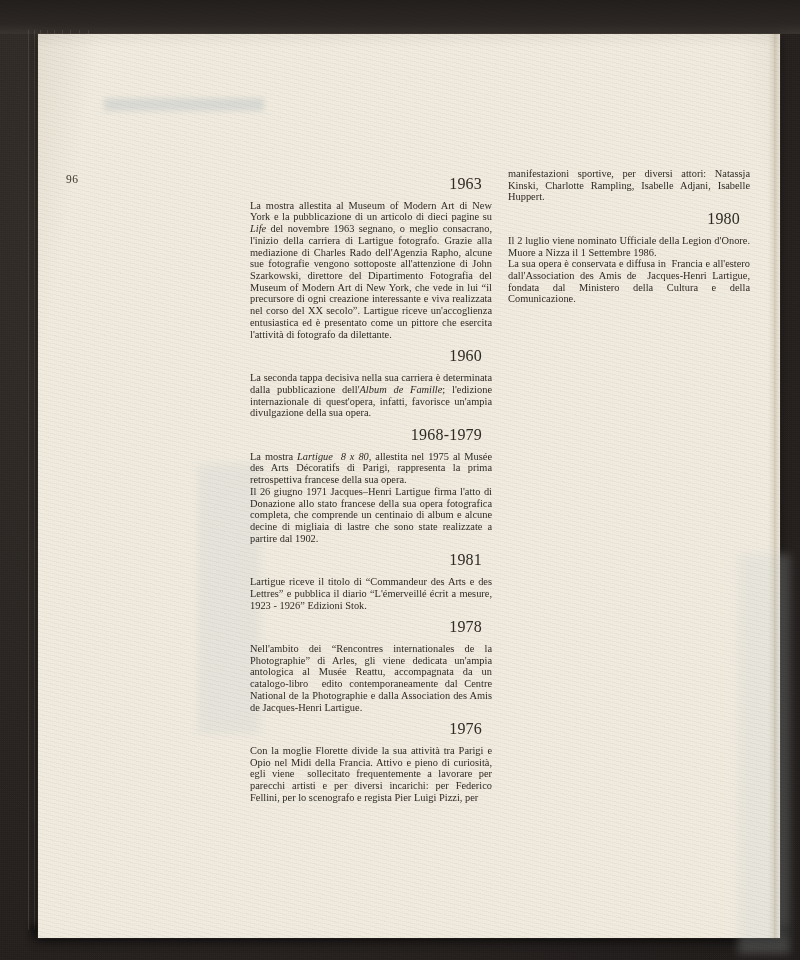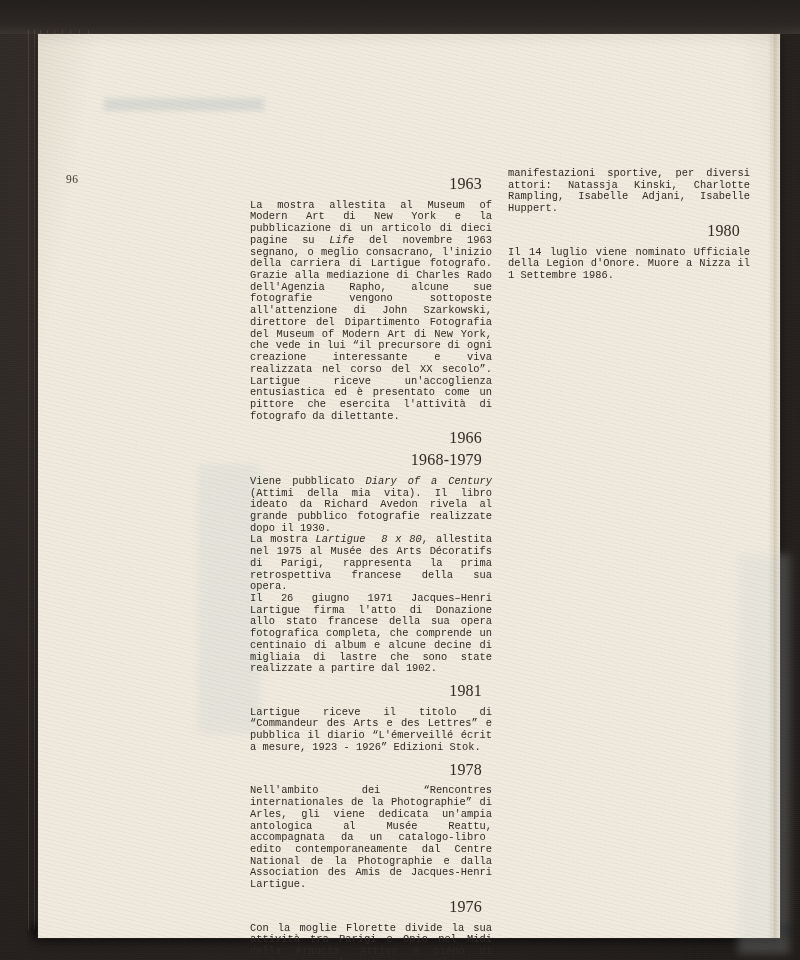--- a/index.html
+++ b/index.html
@@ -165,21 +165,20 @@
     font-size: 16px;
     line-height: 11.72px;
     font-weight: normal;
     letter-spacing: 0.2px;
     text-align: right;
   }
   .para {
     margin: 0 0 8.5px 0;
     padding: 0;
     text-align: justify;
-    font-family: Liberation Mono, monospace;
   }
   .para.tight { margin-bottom: 0; }
   .para:last-child { margin-bottom: 0; }
 
   
   .ink-noise {
     position: absolute;
     inset: 0;
     pointer-events: none;
     opacity: 0.10;
@@ -233,32 +232,33 @@
     <div class="bleed-col"></div>
     <div class="bleed-right"></div>
     <div class="gutter-crease"></div>
   </div>
 
   <div class="folio">96</div>
 
   <div class="column col-left">
       <div class="year">1963</div>
       <div class="para">La mostra allestita al Museum of Modern Art di New York e la pubblicazione di un articolo di dieci pagine su <i>Life</i> del novembre 1963 segnano, o meglio consacrano, l'inizio della carriera di Lartigue fotografo. Grazie alla mediazione di Charles Rado dell'Agenzia Rapho, alcune sue fotografie vengono sottoposte all'attenzione di John Szarkowski, direttore del Dipartimento Fotografia del Museum of Modern Art di New York, che vede in lui “il precursore di ogni creazione interessante e viva realizzata nel corso del XX secolo”. Lartigue riceve un'accoglienza entusiastica ed è presentato come un pittore che esercita l'attività di fotografo da dilettante.</div>
-      <div class="year">1966</div>
+      <div class="year">1960</div>
+      <div class="para">La seconda tappa decisiva nella sua carriera è determinata dalla pubblicazione dell'<i>Album de Famille</i>; l'edizione internazionale di quest'opera, infatti, favorisce un'ampia divulgazione della sua opera.</div>
       <div class="year">1968-1979</div>
-      <div class="para tight">Viene pubblicato <i>Diary of a Century</i> (Attimi della mia vita). Il libro ideato da Richard Avedon rivela al grande pubblico fotografie realizzate dopo il 1930.</div>
       <div class="para tight">La mostra <i>Lartigue&nbsp; 8 x 80</i>, allestita nel 1975 al Musée des Arts Décoratifs di Parigi, rappresenta la prima retrospettiva francese della sua opera.</div>
       <div class="para">Il 26 giugno 1971 Jacques–Henri Lartigue firma l'atto di Donazione allo stato francese della sua opera fotografica completa, che comprende un centinaio di album e alcune decine di migliaia di lastre che sono state realizzate a partire dal 1902.</div>
       <div class="year">1981</div>
       <div class="para">Lartigue riceve il titolo di “Commandeur des Arts e des Lettres” e pubblica il diario “L'émerveillé écrit a mesure, 1923 - 1926” Edizioni Stok.</div>
       <div class="year">1978</div>
       <div class="para">Nell'ambito dei “Rencontres internationales de la Photographie” di Arles, gli viene dedicata un'ampia antologica al Musée Reattu, accompagnata da un catalogo-libro&nbsp; edito contemporaneamente dal Centre National de la Photographie e dalla Association des Amis de Jacques-Henri Lartigue.</div>
       <div class="year">1976</div>
       <div class="para">Con la moglie Florette divide la sua attività tra Parigi e Opio nel Midi della Francia. Attivo e pieno di curiosità, egli viene&nbsp; sollecitato frequentemente a lavorare per parecchi artisti e per diversi incarichi: per Federico Fellini, per lo scenografo e regista Pier Luigi Pizzi, per</div>
     </div>
   <div class="column col-right">
       <div class="para">manifestazioni sportive, per diversi attori: Natassja Kinski, Charlotte Rampling, Isabelle Adjani, Isabelle Huppert.</div>
       <div class="year">1980</div>
-      <div class="para tight">Il 14 luglio viene nominato Ufficiale della Legion d'Onore. Muore a Nizza il 1 Settembre 1986.</div>
+      <div class="para tight">Il 2 luglio viene nominato Ufficiale della Legion d'Onore. Muore a Nizza il 1 Settembre 1986.</div>
+      <div class="para tight">La sua opera è conservata e diffusa in&nbsp; Francia e all'estero dall'Association des Amis de&nbsp; Jacques-Henri Lartigue, fondata dal Ministero della Cultura e della Comunicazione.</div>
     </div>
 
   <div class="ink-noise"></div>
 </div>
 
 </body></html>

